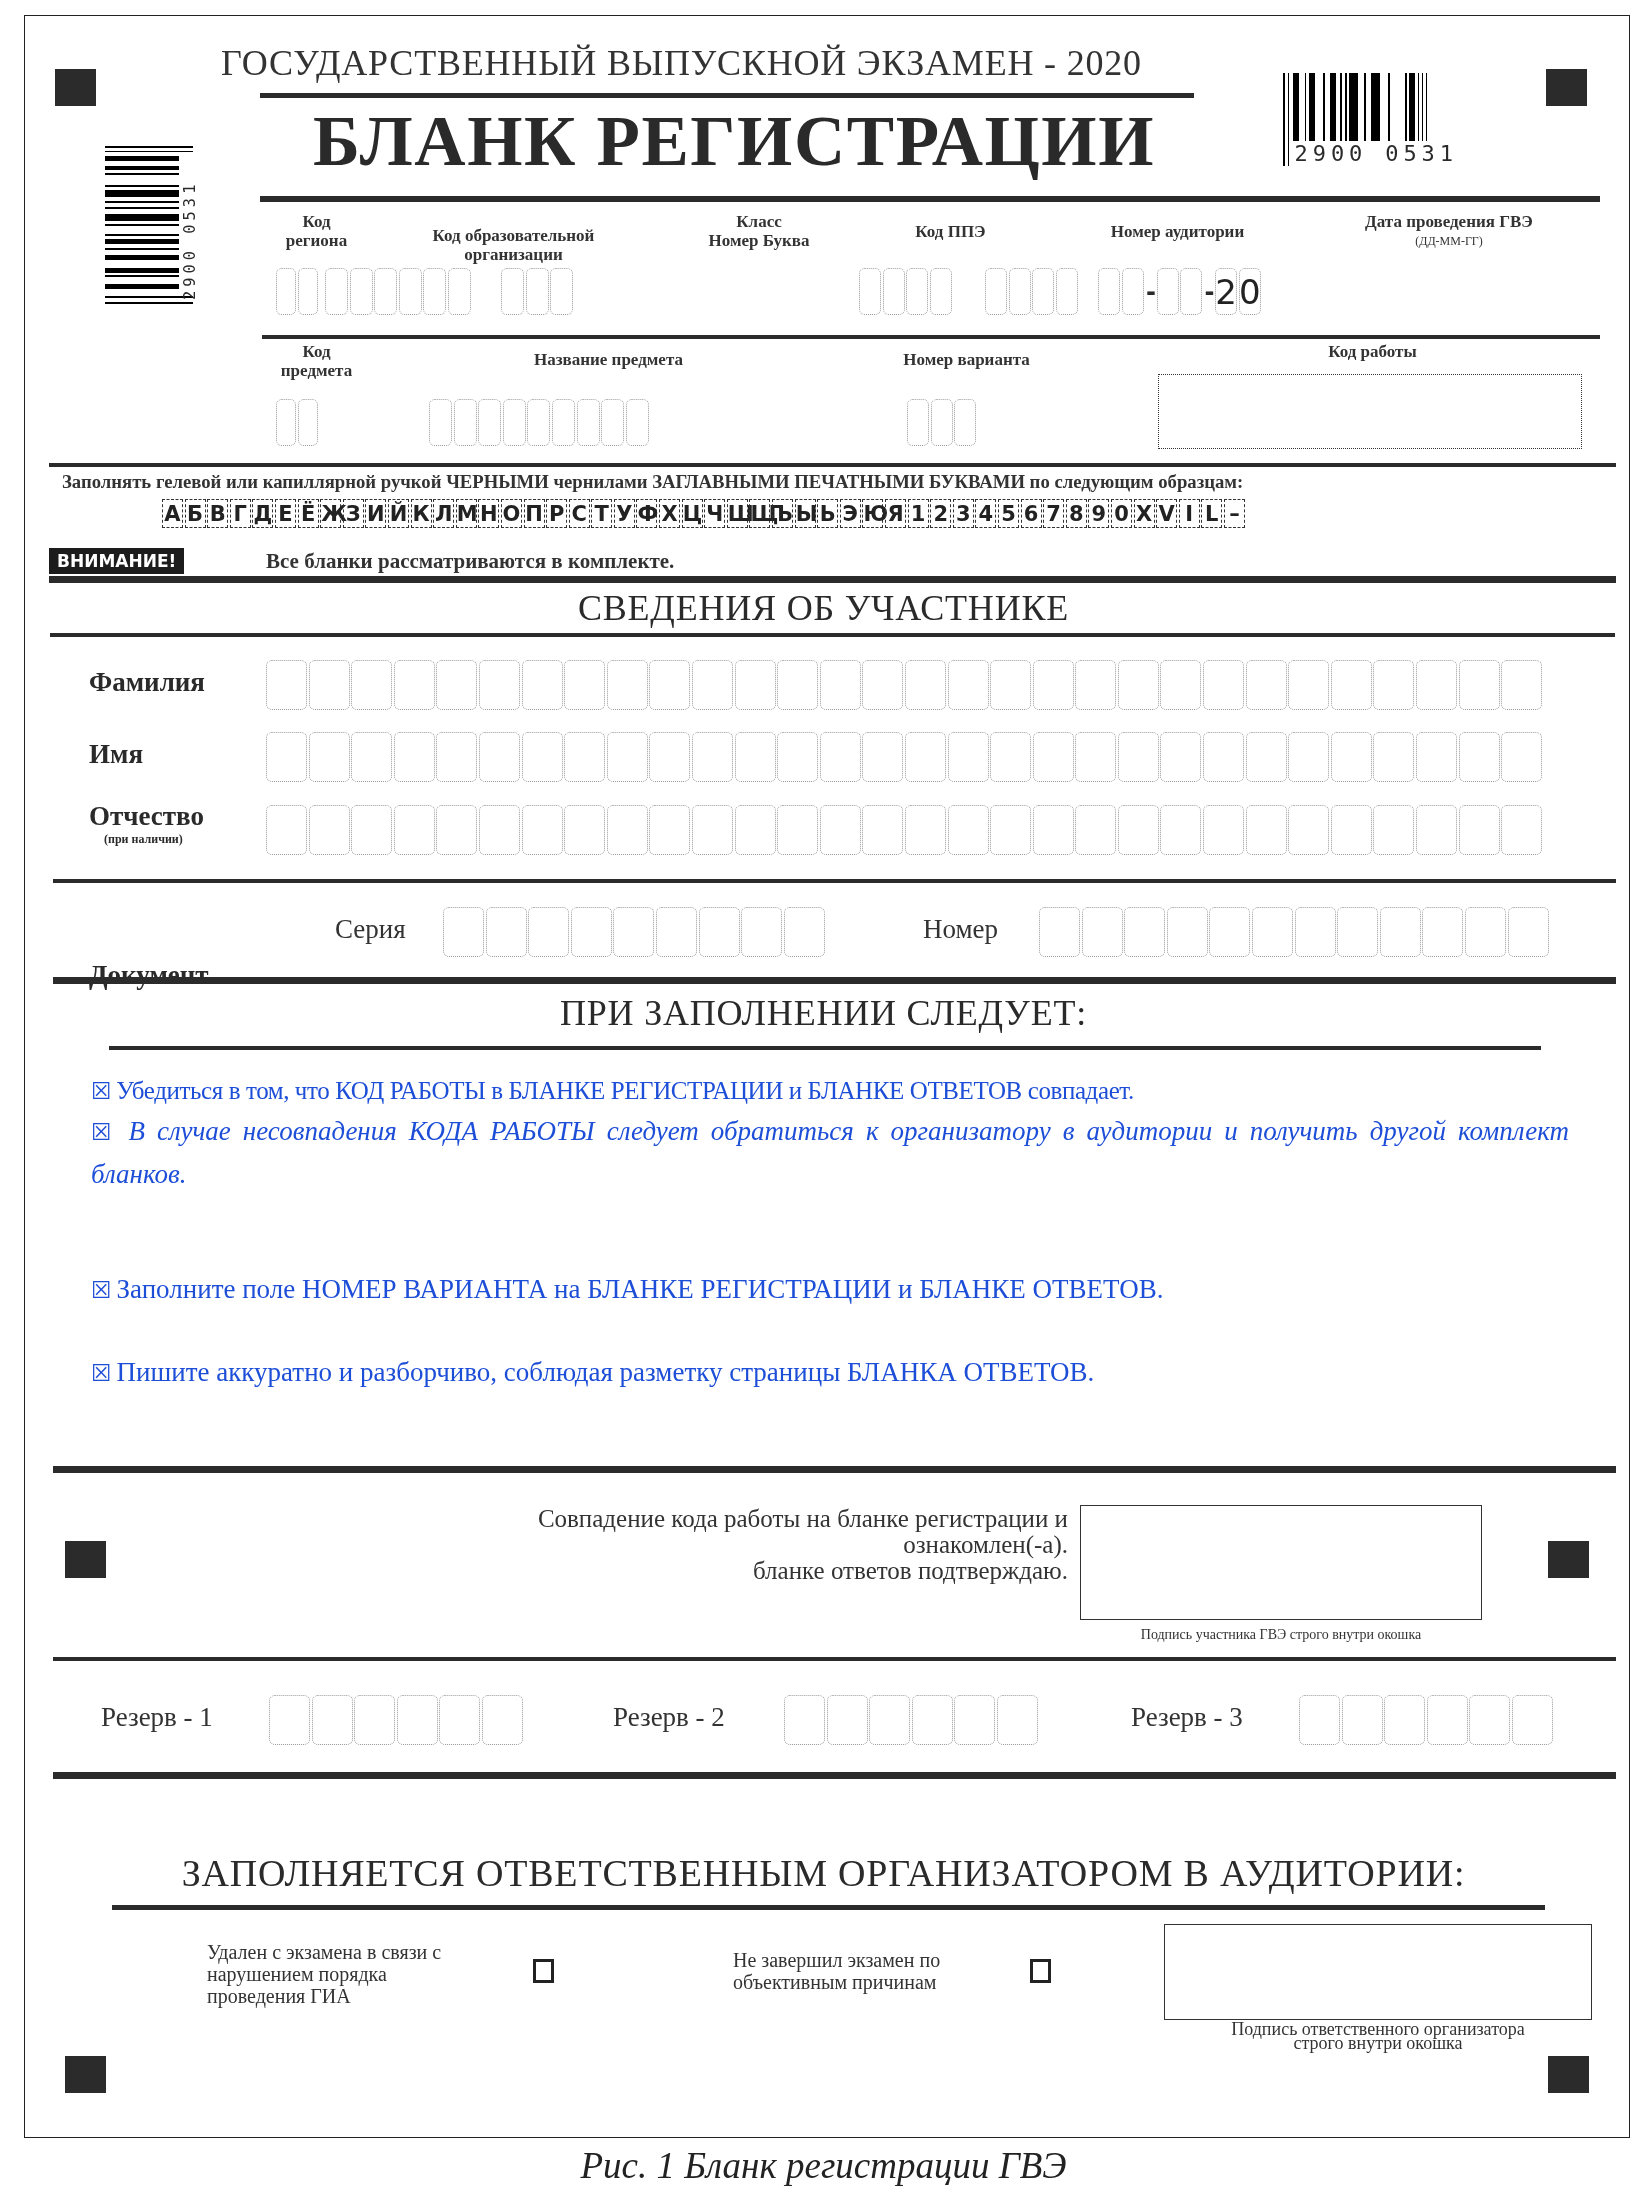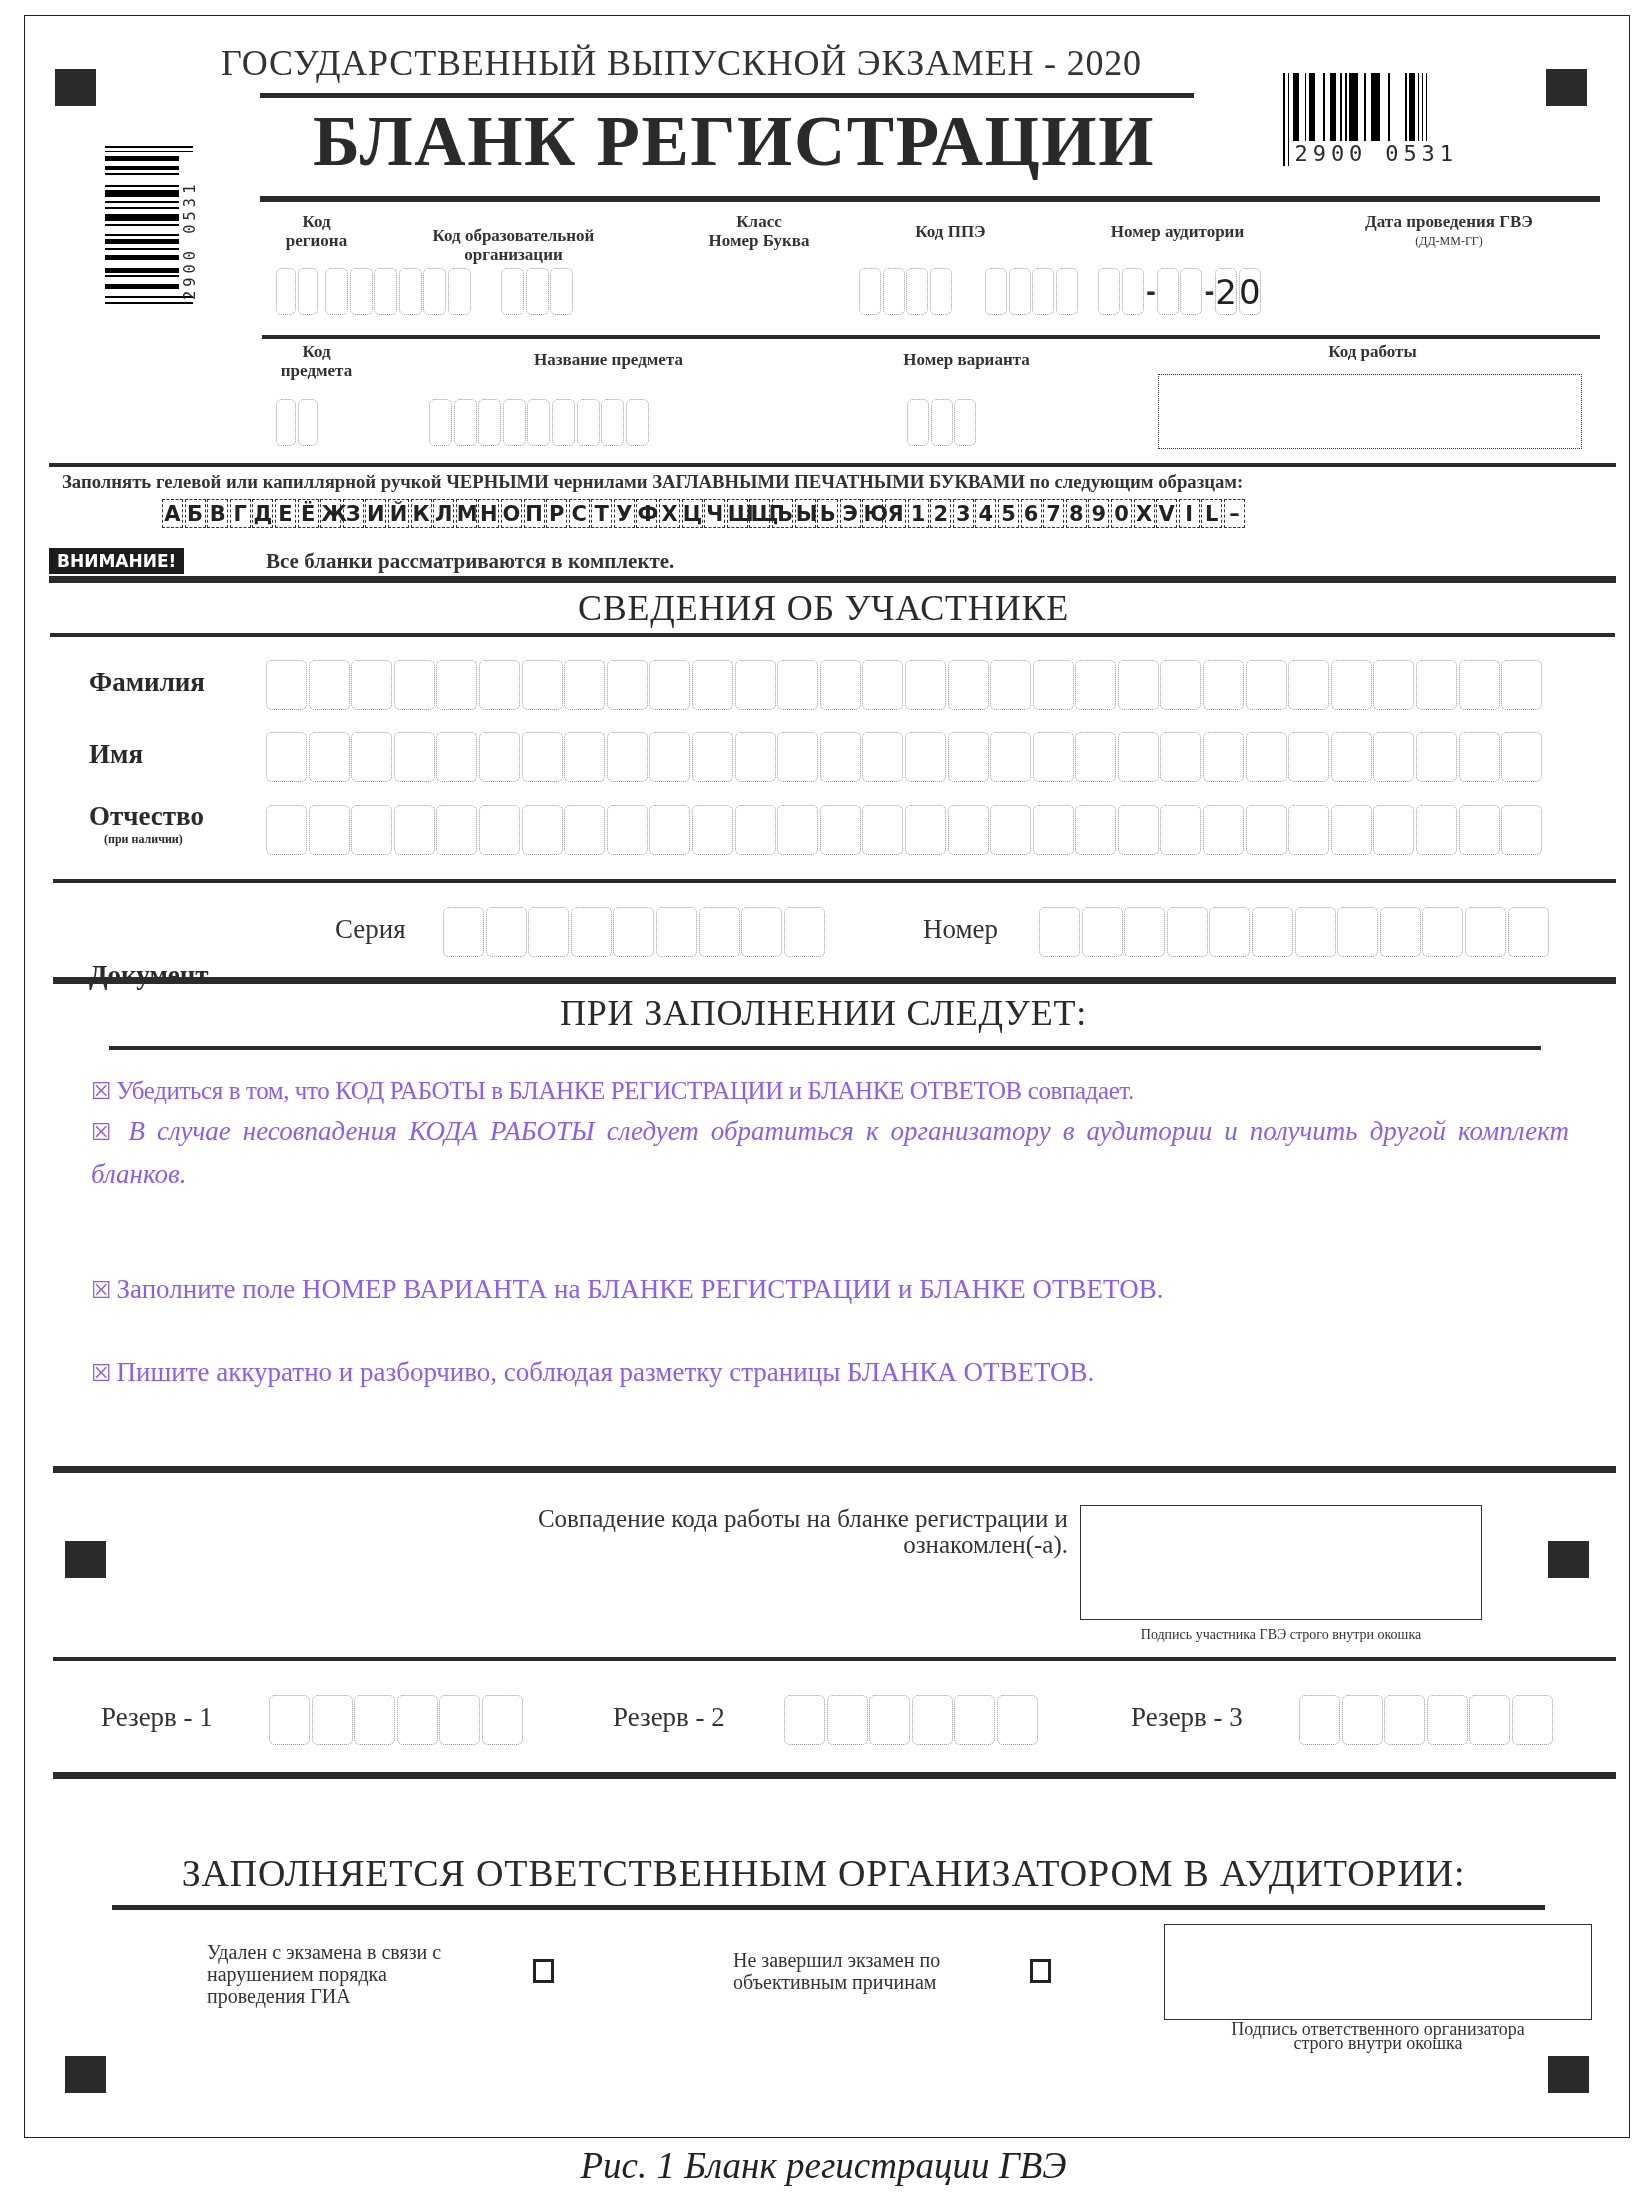--- a/index.html
+++ b/index.html
@@ -11,21 +11,21 @@
   .marker { position:absolute; width:41px; height:37px; background:#2b2b2b; }
   .rule { position:absolute; background:#2b2b2b; }
   .cells { position:absolute; display:flex; }
   .cell { box-sizing:border-box; border:1.6px dotted #9a9a9a; border-radius:5.7px;
           margin-right:1.6px; display:flex; align-items:center; justify-content:center;
           font-family:"DejaVu Sans",sans-serif; color:#222; }
   .hdr-label { position:absolute; text-align:center; font-weight:bold; font-size:17px; line-height:18.7px; color:#333; }
   .big-label { position:absolute; font-weight:bold; font-size:27px; color:#2a2a2a; }
   .reg-label { position:absolute; font-size:27px; color:#333; }
   .section-title { position:absolute; left:0; width:1647px; text-align:center; font-size:36px; color:#2a2a2a; letter-spacing:0.8px; }
-  .instr { position:absolute; left:91px; font-size:27px; line-height:42px; color:#8b5cf6; width:1478px; }
+  .instr { position:absolute; left:91px; font-size:27px; line-height:42px; color:#1d4ed8; width:1478px; }
   .chk { display:inline-block; font-family:"DejaVu Sans",sans-serif; font-size:23px; margin-right:4.9px; }
   .sample { position:absolute; display:flex; }
   .sample span { box-sizing:border-box; border:0.8px dashed #333; width:21px; height:29px; margin-right:1.6px;
                  font-family:"DejaVu Sans",sans-serif; font-weight:bold; font-size:21px; line-height:28px;
                  text-align:center; color:#222; }
   .barcode-h { position:absolute; display:flex; align-items:flex-start; }
   .barcode-h div { background:#000; height:100%; }
   .sigbox { position:absolute; border:1.6px solid #333; box-sizing:border-box; background:#fff; }
   .small { position:absolute; font-size:14px; text-align:center; color:#333; }
   .orgchk { position:absolute; width:21px; height:24px; border:3.2px solid #222; box-sizing:border-box; }
@@ -387,20 +387,21 @@
 <div class="instr" style="top:1268px;">
   <span class="chk">☒</span><span>Заполните поле НОМЕР ВАРИАНТА на БЛАНКЕ РЕГИСТРАЦИИ и БЛАНКЕ ОТВЕТОВ.</span></div>
 <div class="instr" style="top:1351px;">
   <span class="chk">☒</span><span>Пишите аккуратно и разборчиво, соблюдая разметку страницы БЛАНКА ОТВЕТОВ.</span></div>
 
 <div class="rule" style="left:53px;top:1466px;width:1563px;height:7.3px;"></div>
 
 <div class="abs" style="left:195px;top:1506px;width:873px;text-align:right;font-size:25px;line-height:26px;color:#333;">
   <div>Совпадение кода работы на бланке регистрации и</div>
   <div>ознакомлен(-а).</div>
+  <div>бланке ответов подтверждаю.</div>
 </div>
 <div class="sigbox" style="left:1080px;top:1505px;width:402px;height:115px;"></div>
 <div class="small" style="left:1080px;top:1627px;width:402px;">Подпись участника ГВЭ строго внутри окошка</div>
 
 <div class="rule" style="left:53px;top:1657px;width:1563px;height:4px;"></div>
 
 <div class="reg-label" style="left:89px;top:1702px;margin-left:12px;">Резерв - 1</div>
 <div class="cells reserve-row" style="left:269px;top:1695px;">
     <div class="cell" style="width: 41px; height: 50px;"></div>
     <div class="cell" style="width: 41px; height: 50px;"></div>

